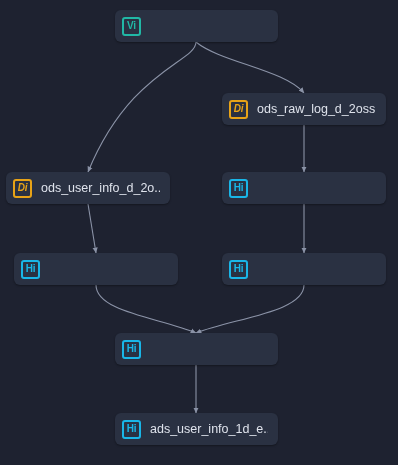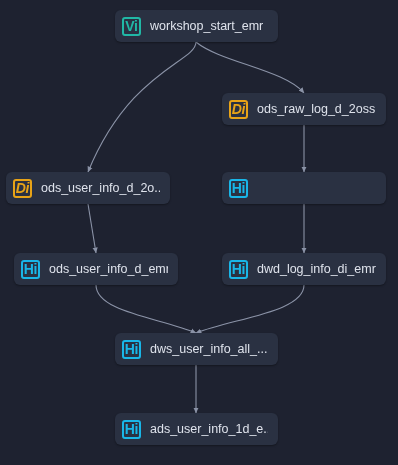--- a/index.html
+++ b/index.html
@@ -42,21 +42,21 @@
   .badge {
     flex: 0 0 auto;
     width: 19px;
     height: 19px;
     box-sizing: border-box;
     border: 2px solid;
     border-radius: 3px;
     display: flex;
     align-items: center;
     justify-content: center;
-    font-size: 14px;
+    font-size: 10px;
     font-weight: bold;
     line-height: 1;
     letter-spacing: -0.2px;
   }
   .badge-vi {
     border-color: #21b8a6;
     color: #21b8a6;
   }
   .badge-di {
     border-color: #e8a317;
@@ -95,44 +95,40 @@
         <path d="M 304 204 L 304 253" marker-end="url(#arrowhead)"></path>
         <path d="M 96 285 C 96 312, 160 318, 196 333" marker-end="url(#arrowhead)"></path>
         <path d="M 304 285 C 304 312, 235 318, 196 333" marker-end="url(#arrowhead)"></path>
         <path d="M 196 365 L 196 413" marker-end="url(#arrowhead)"></path>
       </g>
   </svg>
 
   <div id="node-group">
       <div class="node" style="left: 115px; top: 10px; width: 163px;">
         <span class="badge badge-vi">Vi</span>
-        <span class="node-label">workshop_start_emr</span>
       </div>
       <div class="node" style="left: 222px; top: 93px; width: 164px;">
         <span class="badge badge-di">Di</span>
         <span class="node-label">ods_raw_log_d_2oss...</span>
       </div>
       <div class="node" style="left: 6px; top: 172px; width: 164px;">
         <span class="badge badge-di">Di</span>
         <span class="node-label">ods_user_info_d_2o...</span>
       </div>
       <div class="node" style="left: 222px; top: 172px; width: 164px;">
         <span class="badge badge-hi">Hi</span>
       </div>
       <div class="node" style="left: 14px; top: 253px; width: 164px;">
         <span class="badge badge-hi">Hi</span>
-        <span class="node-label">ods_user_info_d_emr</span>
       </div>
       <div class="node" style="left: 222px; top: 253px; width: 164px;">
         <span class="badge badge-hi">Hi</span>
-        <span class="node-label">dwd_log_info_di_emr</span>
       </div>
       <div class="node" style="left: 115px; top: 333px; width: 163px;">
         <span class="badge badge-hi">Hi</span>
-        <span class="node-label">dws_user_info_all_...</span>
       </div>
       <div class="node" style="left: 115px; top: 413px; width: 163px;">
         <span class="badge badge-hi">Hi</span>
         <span class="node-label">ads_user_info_1d_e...</span>
       </div>
     </div>
 
 </div>
 
 </body></html>

